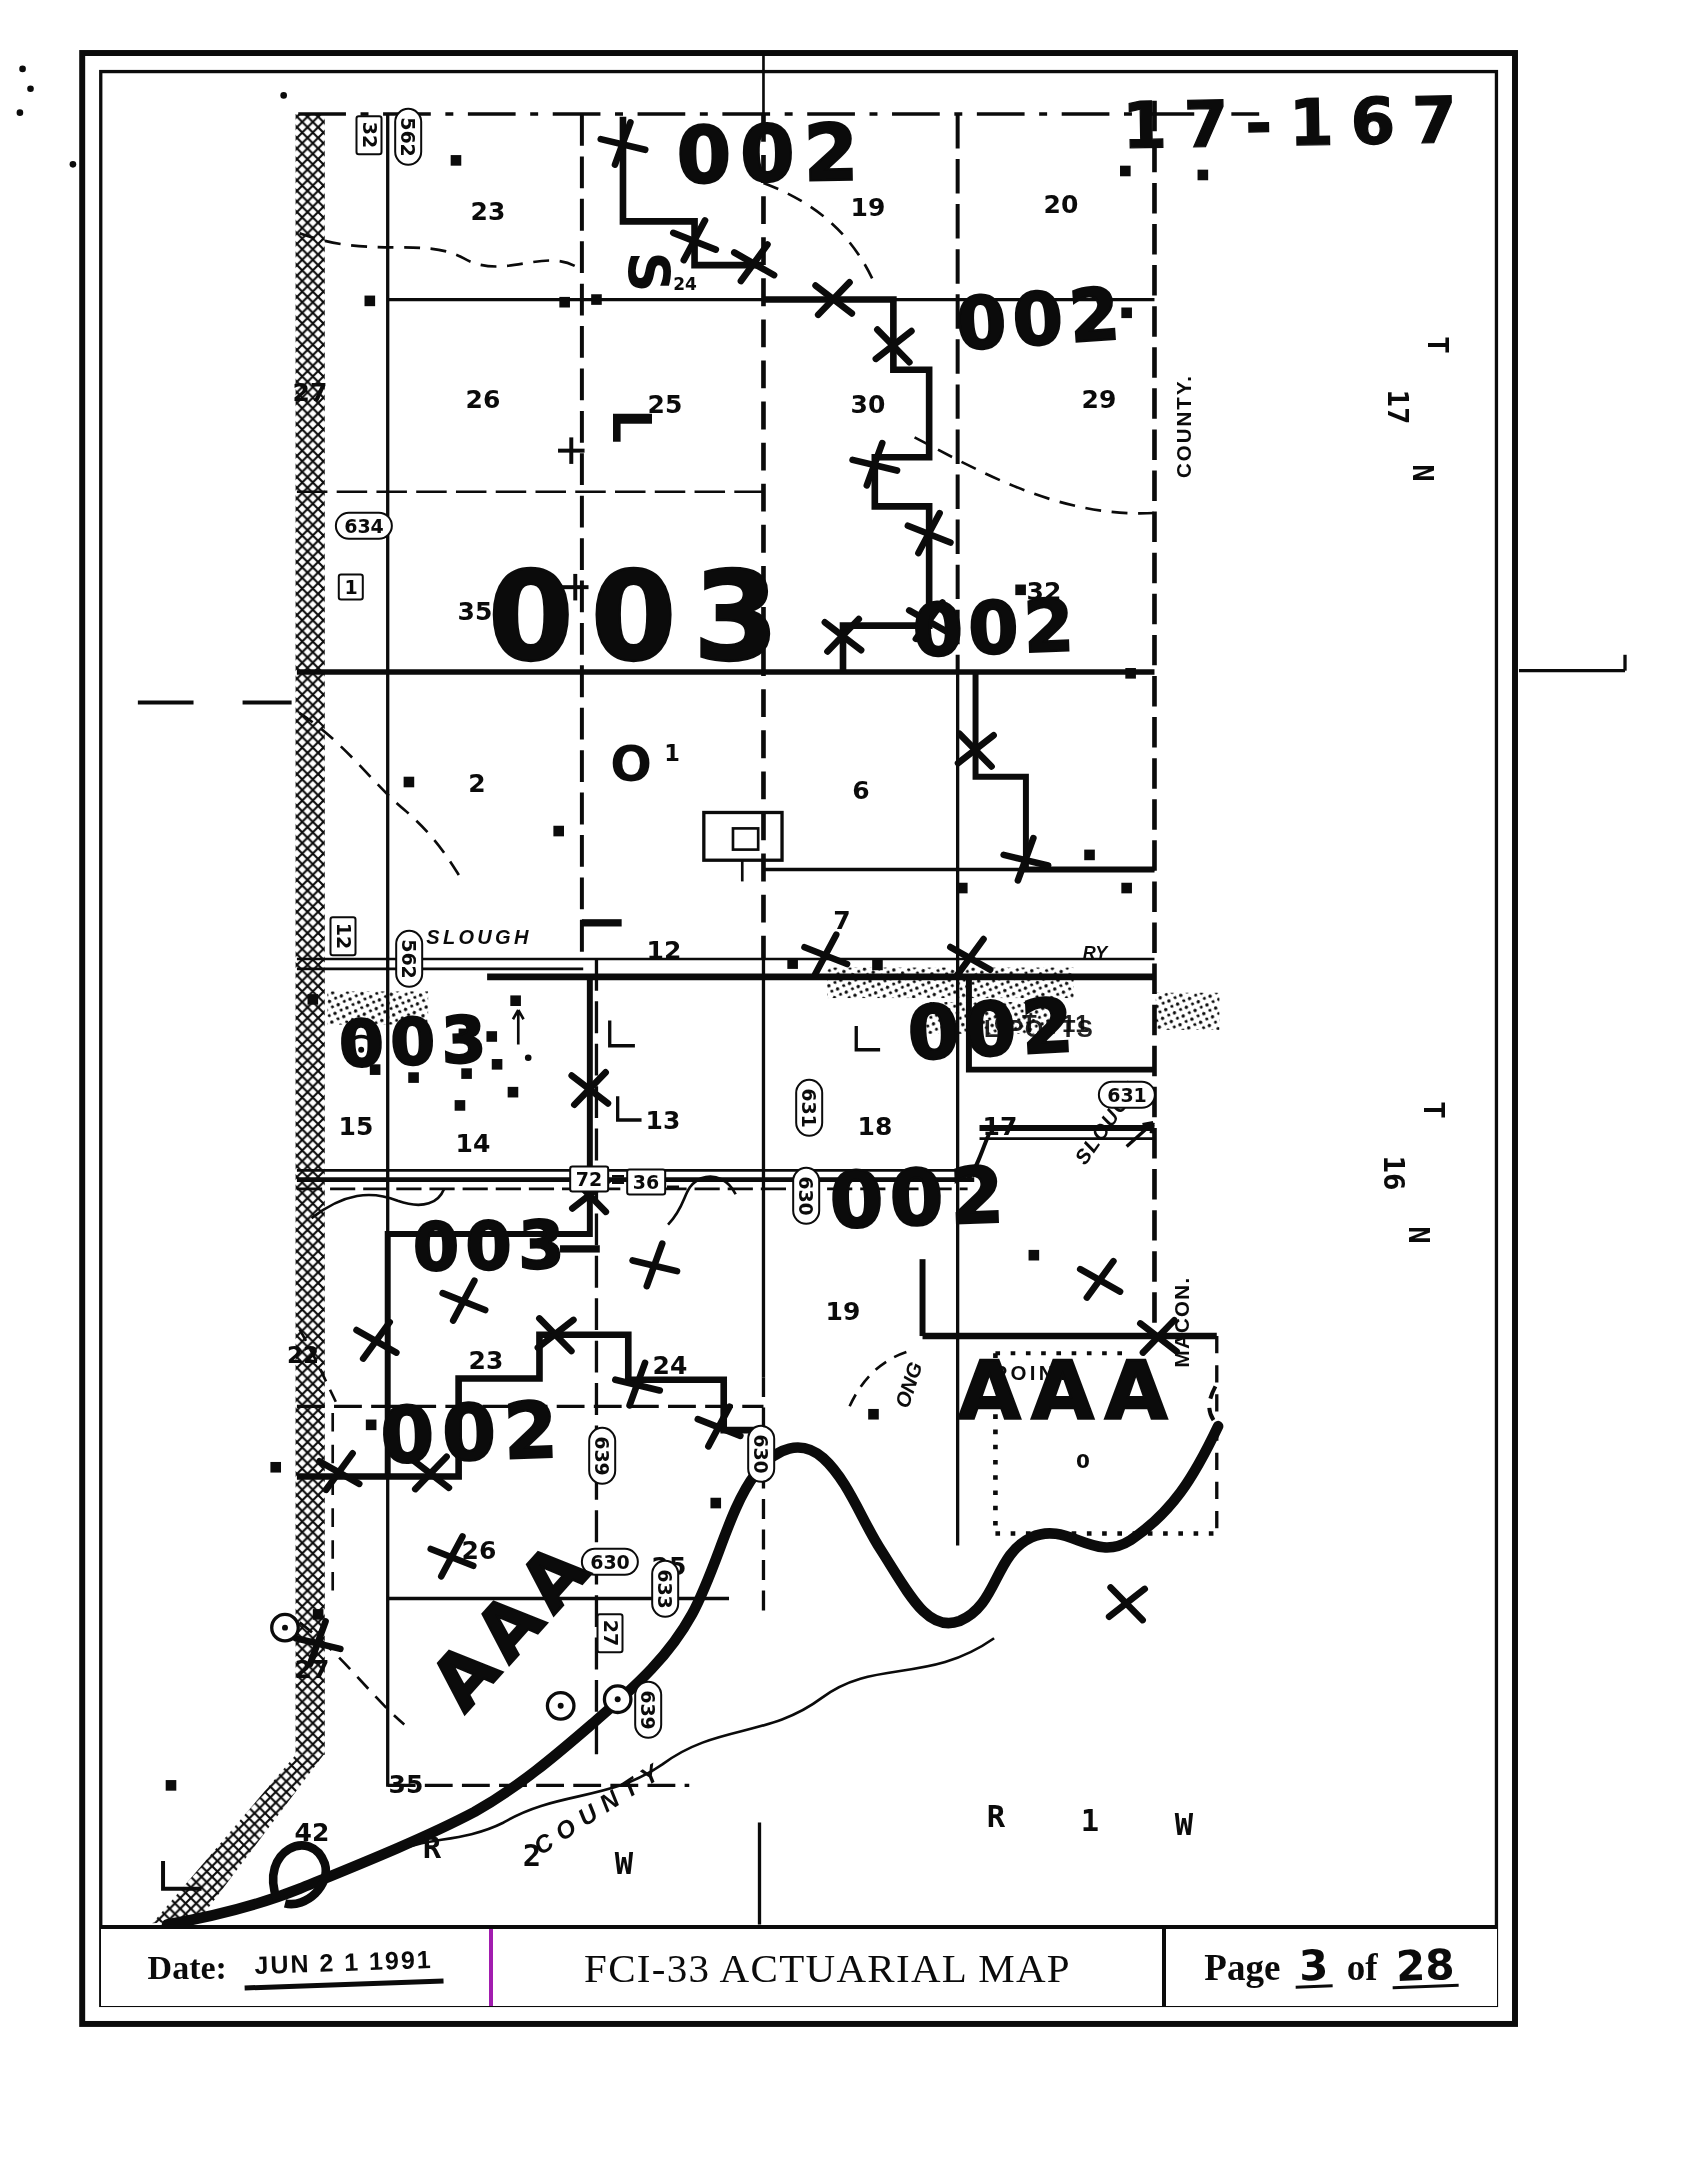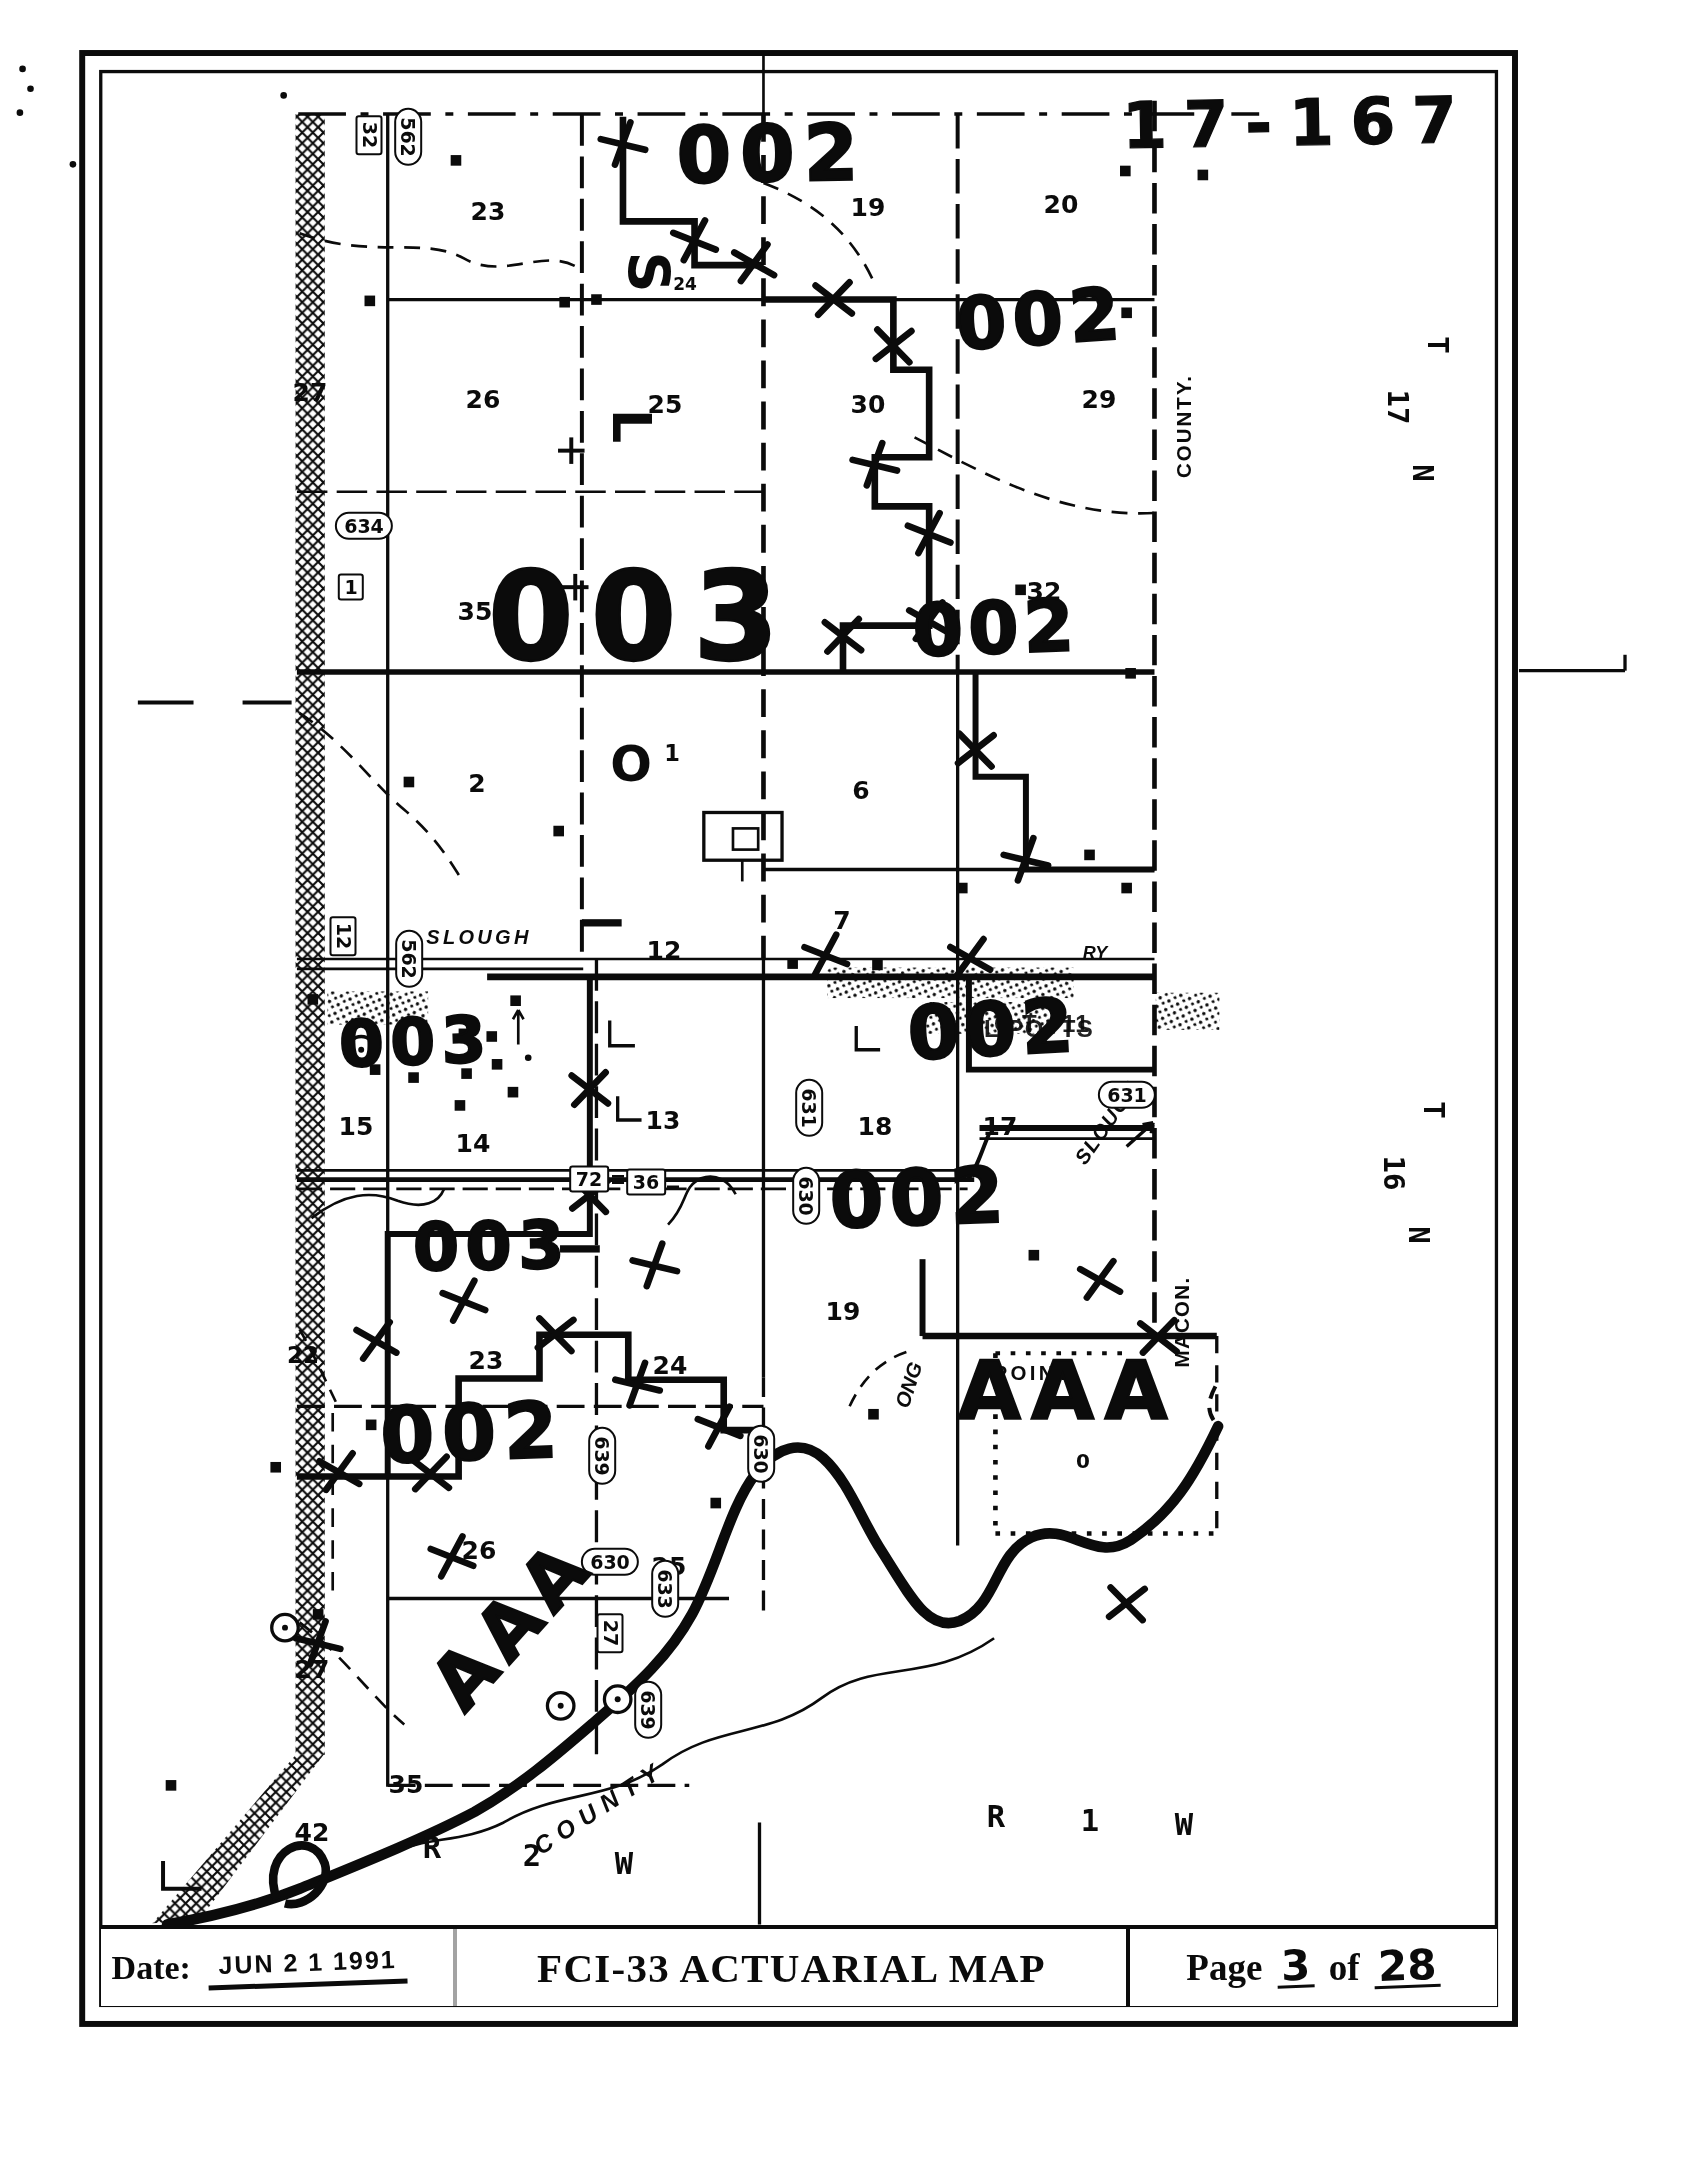--- a/index.html
+++ b/index.html
@@ -17,27 +17,27 @@
   .town,.range{font-family:"DejaVu Sans Mono","DejaVu Sans",monospace;font-weight:bold;z-index:3;}
   .rt{position:absolute;z-index:3;border:2.7px solid #0b0b0b;background:#fff;font-weight:bold;
       font-size:19px;line-height:1;padding:2px 4.6px;font-family:"DejaVu Sans",sans-serif;}
   .rt.oval{border-radius:26.5px;padding:2.7px 7.3px;}
   .rt.box{border-radius:3.3px;}
   .map-number{position:absolute;z-index:5;font-family:"DejaVu Sans",sans-serif;font-weight:700;
       font-size:64px;letter-spacing:17px;-webkit-text-stroke:1.3px #0b0b0b;transform:translate(-50%,-50%) rotate(-1deg);}
   .title-bar{position:absolute;left:101px;top:1925px;width:1396px;height:81px;z-index:6;
       background:#fff;border-top:4.6px solid #0b0b0b;display:flex;box-sizing:border-box;}
   .tb-cell{display:flex;align-items:center;box-sizing:border-box;height:100%;}
-  .tb-date{width:356px;border-right:4px solid #a3a3a3;padding-left:10.6px;gap:17px;}
+  .tb-date{width:356px;border-right:4px solid #a21caf;padding-left:10.6px;gap:17px;margin-left:36px;}
   .tb-title{width:673px;border-right:4px solid #0b0b0b;justify-content:center;}
   .tb-page{flex:1;justify-content:center;gap:14.6px;}
   .tb-datelabel{font-family:"Liberation Serif",serif;font-weight:bold;font-size:34px;}
   .tb-stamp{font-family:"Liberation Sans",sans-serif;font-weight:bold;font-size:25px;letter-spacing:2px;
       border-bottom:5.3px solid #0b0b0b;padding:0 10.6px 5.3px;transform:rotate(-2deg);}
-  .tb-title span{font-family:"Liberation Serif",serif;font-weight:bold;font-size:41px;letter-spacing:1.3px;}
+  .tb-title span{font-family:"Liberation Serif",serif;font-weight:normal;font-size:41px;letter-spacing:1.3px;}
   .tb-page span{font-family:"Liberation Serif",serif;font-weight:bold;font-size:37px;}
   .tb-page .hand{font-family:"DejaVu Sans",sans-serif;font-weight:700;font-size:42px;line-height:.9;
       border-bottom:3.3px solid #0b0b0b;padding:0 4px;transform:rotate(-2deg);}
 </style>
 </head>
 <body>
 
 <div class="page">
 
   <svg class="linework" width="1686" height="2183" viewBox="0 0 2544 3294">

